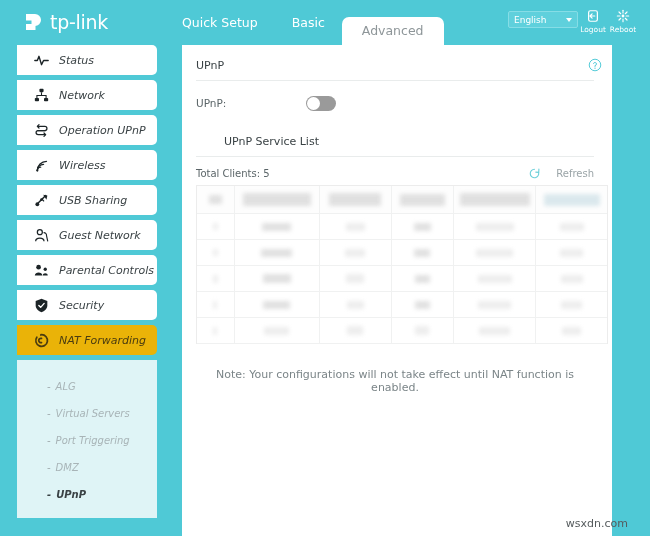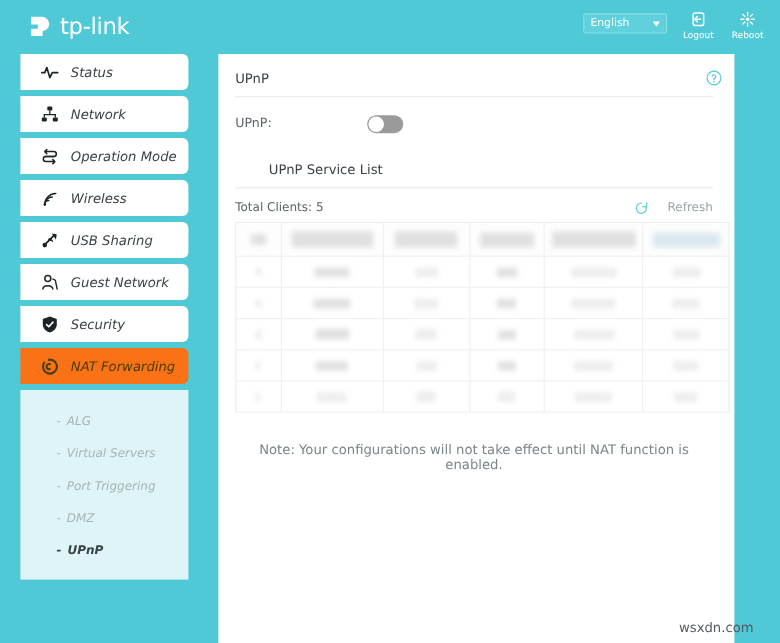--- a/index.html
+++ b/index.html
@@ -67,21 +67,20 @@
     line-height: 28px;
     margin-bottom: 0px;
     padding: 0 20px;
   }
 
   .header-right {
     position: absolute;
     right: 12px; top: 8px;
     display: flex;
     align-items: flex-start;
-    gap: 11px;
   }
   .lang-select {
     width: 70px;
     height: 17px;
     background: #5fd0dc;
     border: 1px solid #86dde6;
     border-radius: 2px;
     display: flex;
     align-items: center;
     padding: 0 5px;
@@ -127,21 +126,21 @@
     background: #ffffff;
     border-radius: 0 5px 5px 0;
     display: flex;
     align-items: center;
     padding-left: 17px;
     margin-bottom: 5px;
     cursor: pointer;
     width: 140px;
   }
   .menu-item.active {
-    background: #f97316;
+    background: #eab308;
   }
   .menu-icon {
     width: 18px;
     display: flex;
     align-items: center;
     justify-content: flex-start;
     flex-shrink: 0;
   }
   .menu-label {
     font-size: 11px;
@@ -323,20 +322,25 @@
   <div class="logo">
     <span class="logo-mark">
       <svg width="25" height="25" viewBox="0 0 25 25">
         <path d="M4 5 h9 a6 6 0 0 1 0 12 h-3 v4 h-6 v-6 h6 v-3.5 h-6 z" fill="#ffffff"></path>
         <rect x="9.5" y="10" width="4" height="11" fill="#ffffff"></rect>
       </svg>
     </span>
     <span class="logo-text">tp-link</span>
   </div>
 
+  <div class="nav-tabs">
+    <div class="tab">Quick Setup</div>
+    <div class="tab">Basic</div>
+    <div class="tab active">Advanced</div>
+  </div>
 
   <div class="header-right">
     <div class="lang-select">
       <span class="lang-label">English</span>
       <span class="chev"></span>
     </div>
 
     <div class="hdr-btn">
       <span class="hdr-btn-icon">
         <svg width="14" height="14" viewBox="0 0 16 16">
@@ -393,21 +397,21 @@
 
   <div class="menu-item">
     <span class="menu-icon">
       <svg width="15" height="15" viewBox="0 0 18 18">
         <path d="M4 4 H13 a2.5 2.5 0 0 1 0 5 H4" fill="none" stroke="#1c2427" stroke-width="1.5"></path>
         <path d="M14 14 H5 a2.5 2.5 0 0 1 0 -5 H14" fill="none" stroke="#1c2427" stroke-width="1.5"></path>
         <path d="M6 2 L4 4 L6 6" fill="none" stroke="#1c2427" stroke-width="1.5" stroke-linecap="round" stroke-linejoin="round"></path>
         <path d="M12 12 L14 14 L12 16" fill="none" stroke="#1c2427" stroke-width="1.5" stroke-linecap="round" stroke-linejoin="round"></path>
       </svg>
     </span>
-    <span class="menu-label">Operation Mode</span>
+    <span class="menu-label">Operation UPnP</span>
   </div>
 
   <div class="menu-item">
     <span class="menu-icon">
       <svg width="15" height="15" viewBox="0 0 18 18">
         <g fill="none" stroke="#1c2427" stroke-width="1.5" stroke-linecap="round">
           <path d="M4 15 A11 11 0 0 1 15 4"></path>
           <path d="M4 15 A7.5 7.5 0 0 1 11.5 7.5"></path>
           <path d="M4 15 A4 4 0 0 1 8 11"></path>
         </g>
@@ -434,20 +438,31 @@
     <span class="menu-icon">
       <svg width="15" height="15" viewBox="0 0 18 18">
         <circle cx="7" cy="5" r="3" fill="none" stroke="#1c2427" stroke-width="1.5"></circle>
         <path d="M2 16 C2 11 12 11 12 16" fill="none" stroke="#1c2427" stroke-width="1.5"></path>
         <path d="M11.5 5.5 A3.2 3.2 0 0 1 15 9 L16.5 16" fill="none" stroke="#1c2427" stroke-width="1.4"></path>
       </svg>
     </span>
     <span class="menu-label">Guest Network</span>
   </div>
 
+  <div class="menu-item">
+    <span class="menu-icon">
+      <svg width="15" height="15" viewBox="0 0 18 18">
+        <circle cx="5.5" cy="5" r="2.8" fill="#1c2427"></circle>
+        <path d="M1 15 C1 10 10 10 10 15 Z" fill="#1c2427"></path>
+        <circle cx="13.5" cy="7.5" r="2" fill="#1c2427"></circle>
+        <path d="M10.5 15 C10.5 11.5 16.5 11.5 16.5 15 Z" fill="#1c2427"></path>
+      </svg>
+    </span>
+    <span class="menu-label">Parental Controls</span>
+  </div>
 
 
   <div class="menu-item">
     <span class="menu-icon">
       <svg width="15" height="15" viewBox="0 0 18 18">
         <path d="M9 1 L16 3.5 V9 C16 13 12.5 16 9 17 C5.5 16 2 13 2 9 V3.5 Z" fill="#1c2427"></path>
         <path d="M5.8 9 L8 11.2 L12.2 6.5" fill="none" stroke="#ffffff" stroke-width="1.6" stroke-linecap="round" stroke-linejoin="round"></path>
       </svg>
     </span>
     <span class="menu-label">Security</span>

